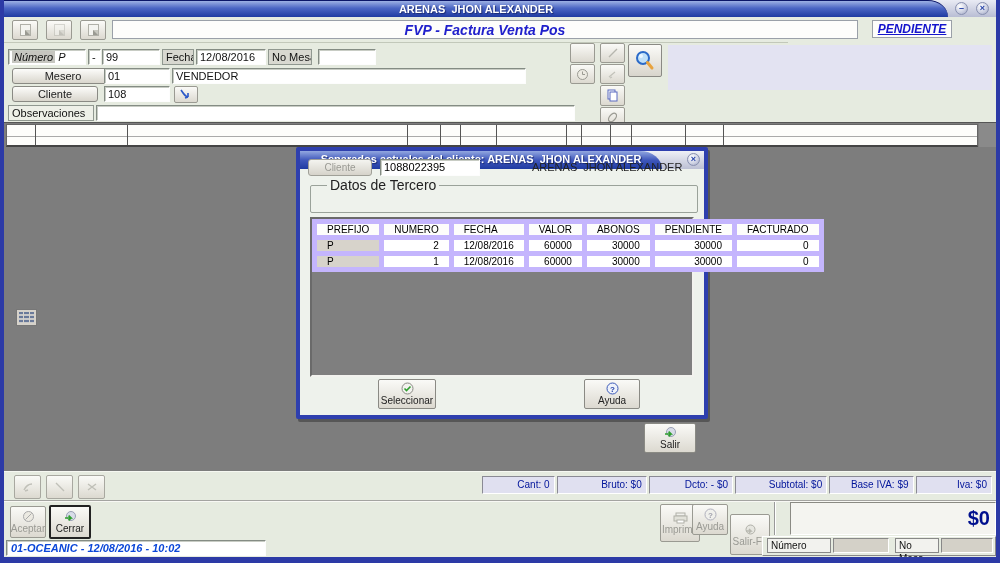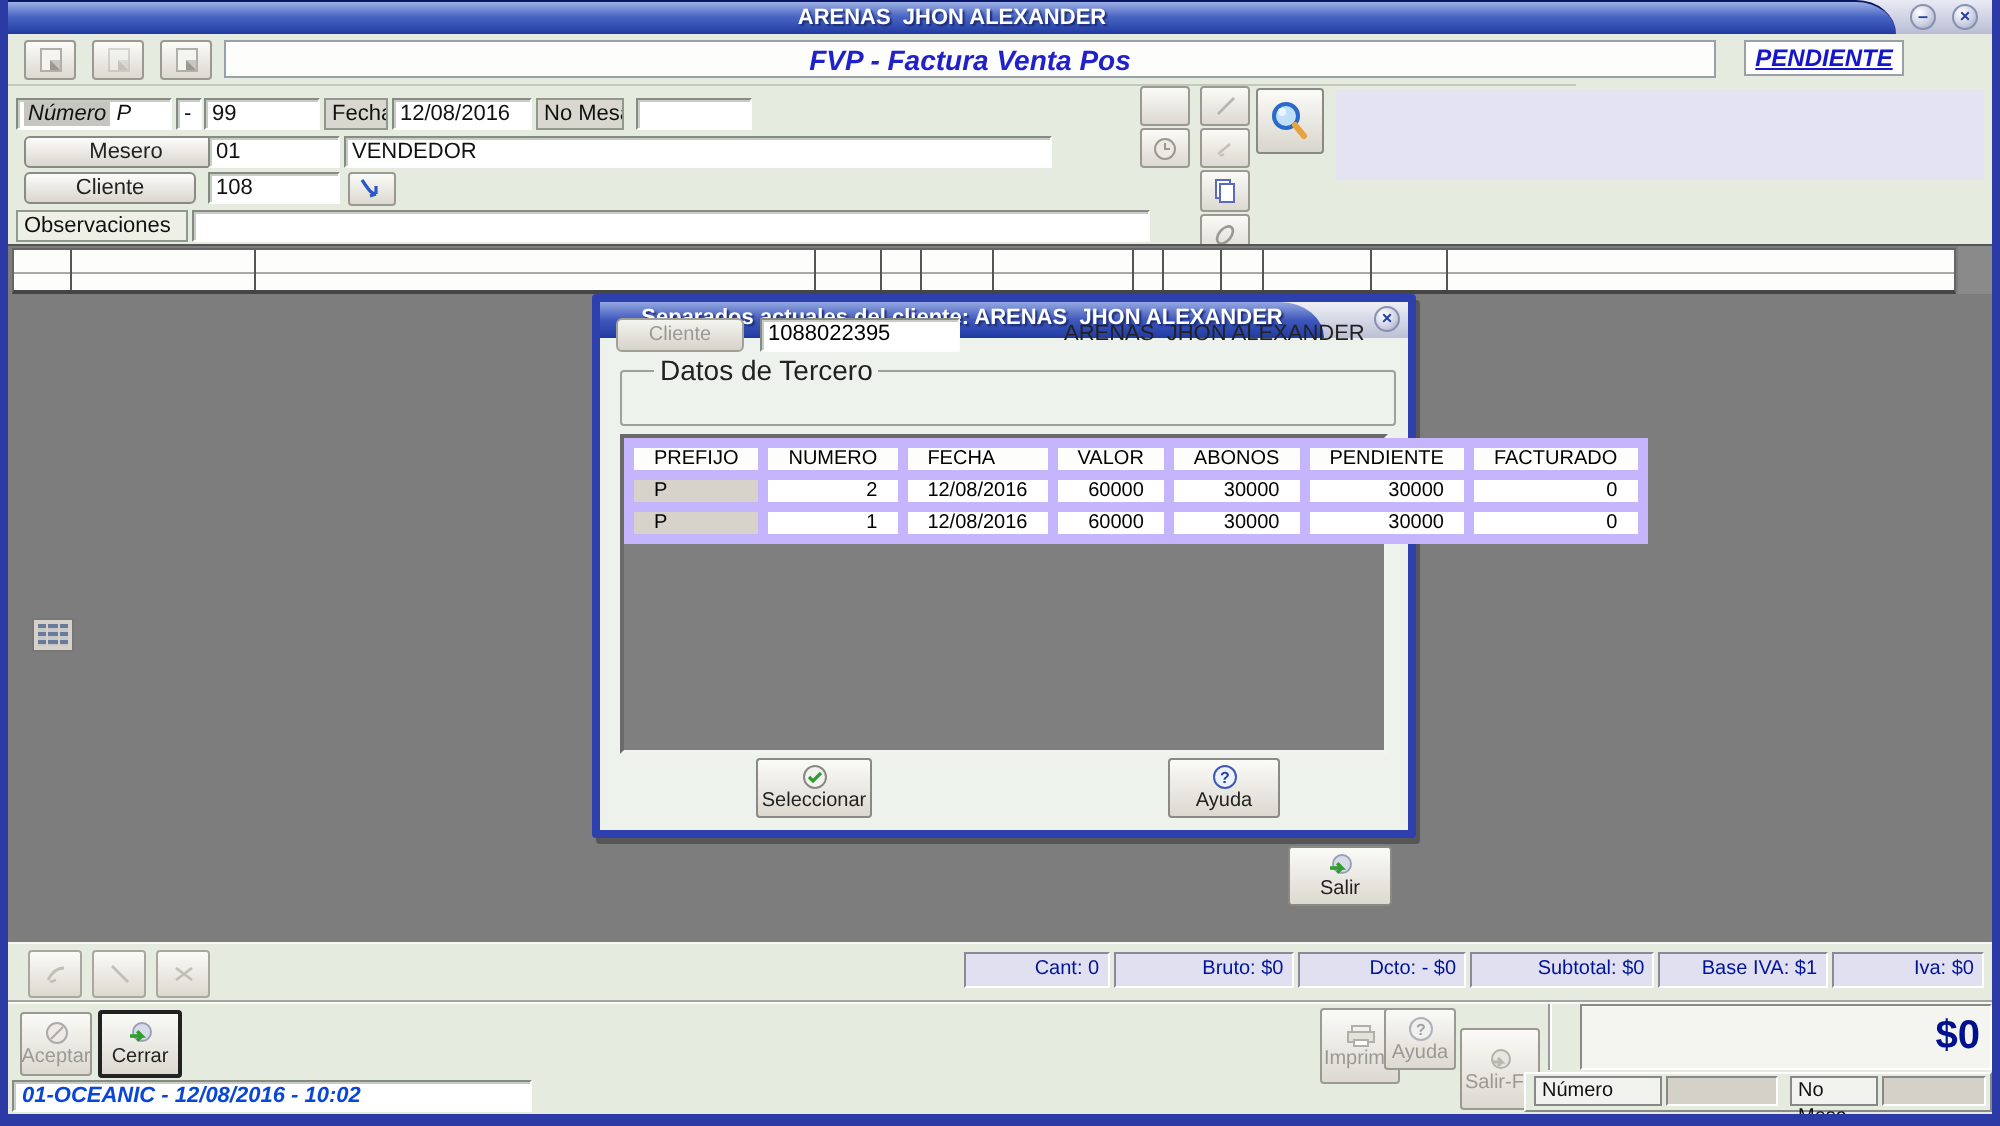--- a/index.html
+++ b/index.html
@@ -306,21 +306,21 @@
     <div class="tb-tool" style="left:74px;">
       <svg width="14" height="14" viewBox="0 0 14 14">
           <path d="M3 4 l8 6 M11 4 l-8 6" stroke="#c0c0b8" stroke-width="1.4" fill="none"></path>
         </svg>
     </div>
     <div class="totals-cells" id="totals-cells">
         <div class="tcell">Cant: 0</div>
         <div class="tcell">Bruto: $0</div>
         <div class="tcell">Dcto: - $0</div>
         <div class="tcell">Subtotal: $0</div>
-        <div class="tcell">Base IVA: $1</div>
+        <div class="tcell">Base IVA: $9</div>
         <div class="tcell">Iva: $0</div>
       </div>
   </div>
 
   <div class="footer">
     <div class="foot-btn disabled" style="left:6px;top:4px;width:36px;height:32px;">
       <svg width="13" height="13" viewBox="0 0 13 13">
           <circle cx="6.5" cy="6.5" r="5" fill="#eceae2" stroke="#aaa"></circle>
           <path d="M3.5 9.5 L9.5 3.5" stroke="#aaa" fill="none"></path>
         </svg>

